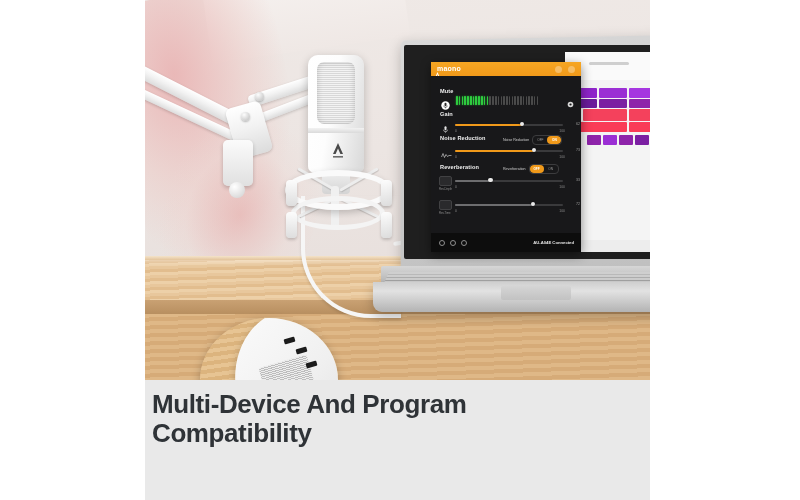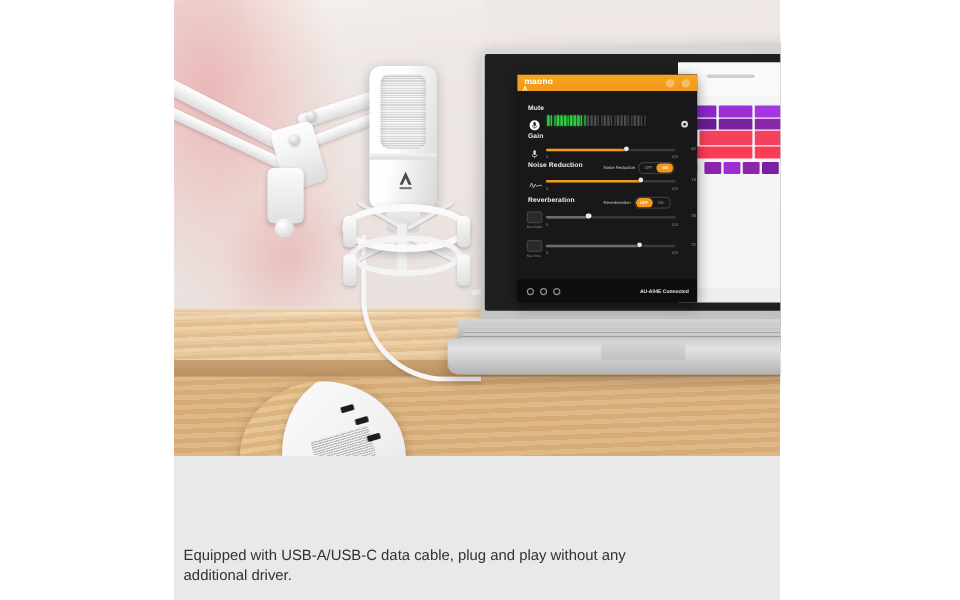--- a/index.html
+++ b/index.html
@@ -420,17 +420,17 @@
         <div class="in-lap"></div>
         <div class="in-grille"></div>
         <div class="in-port p1"></div>
         <div class="in-port p2"></div>
         <div class="in-port p3"></div>
 
       </div>
     </div>
 
     <div class="panel">
-      <div class="subtext">Equipped with USB-A/USB-C data cable, plug and play without any additional driver.</div>
+      <div class="headline">Multi-Device And Program Compatibility</div>
     </div>
 
   </div>
 </div>
 
 </body></html>

